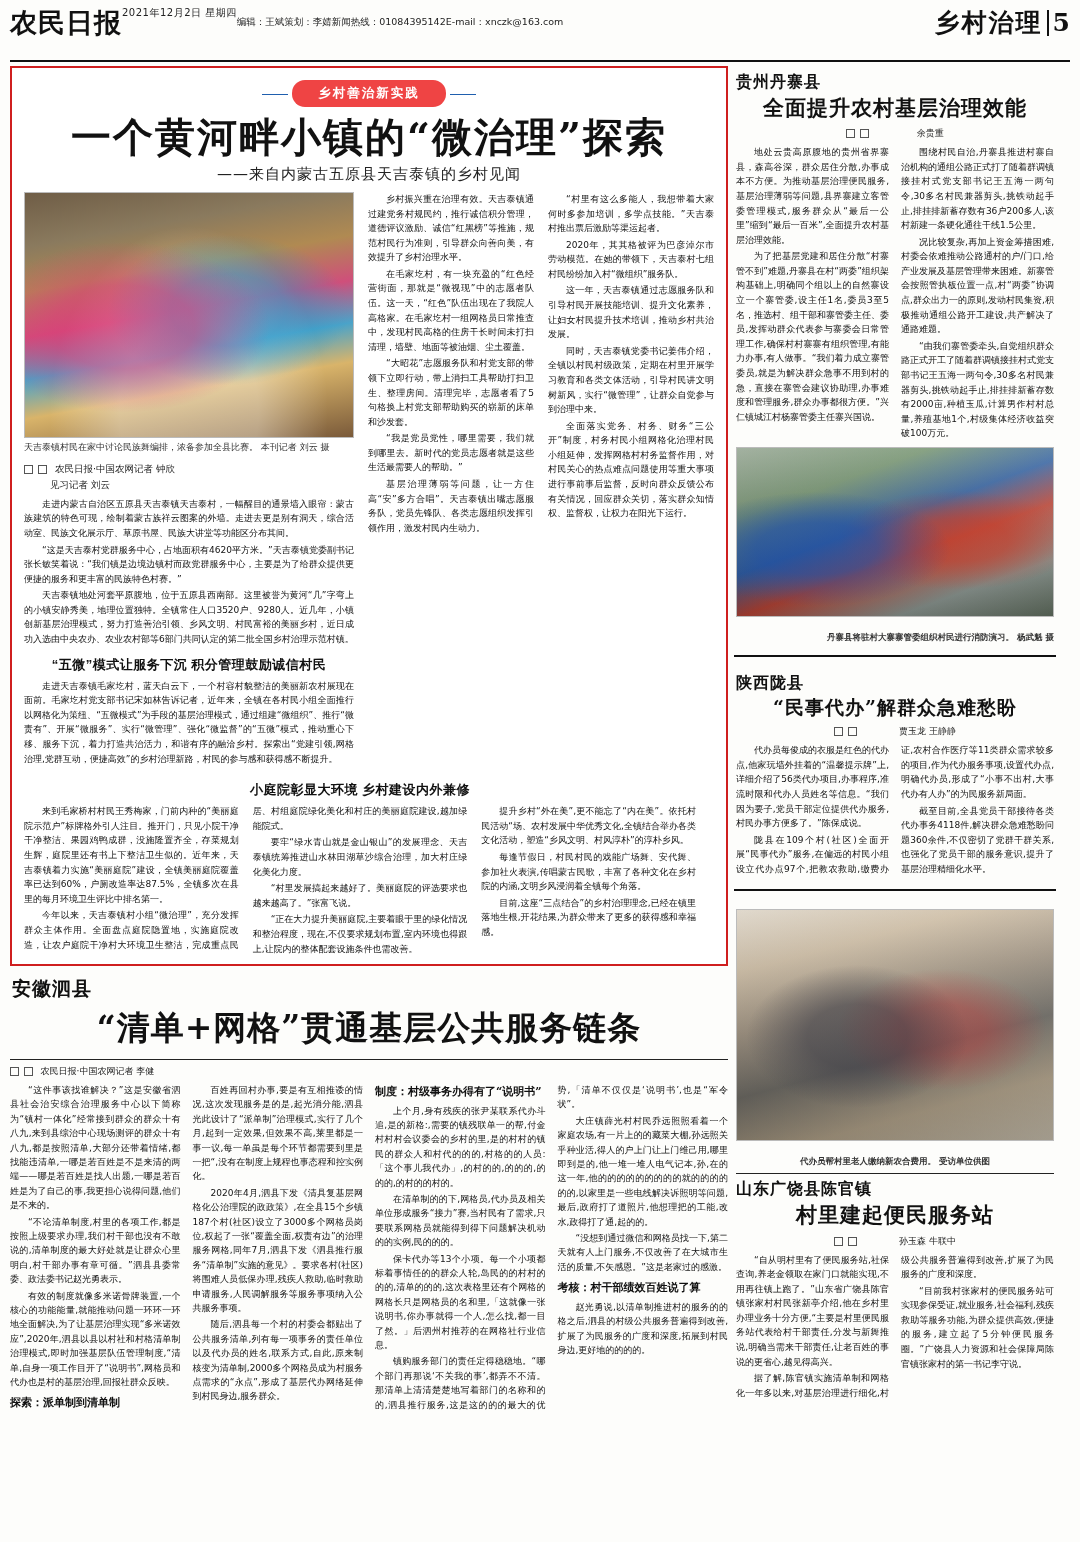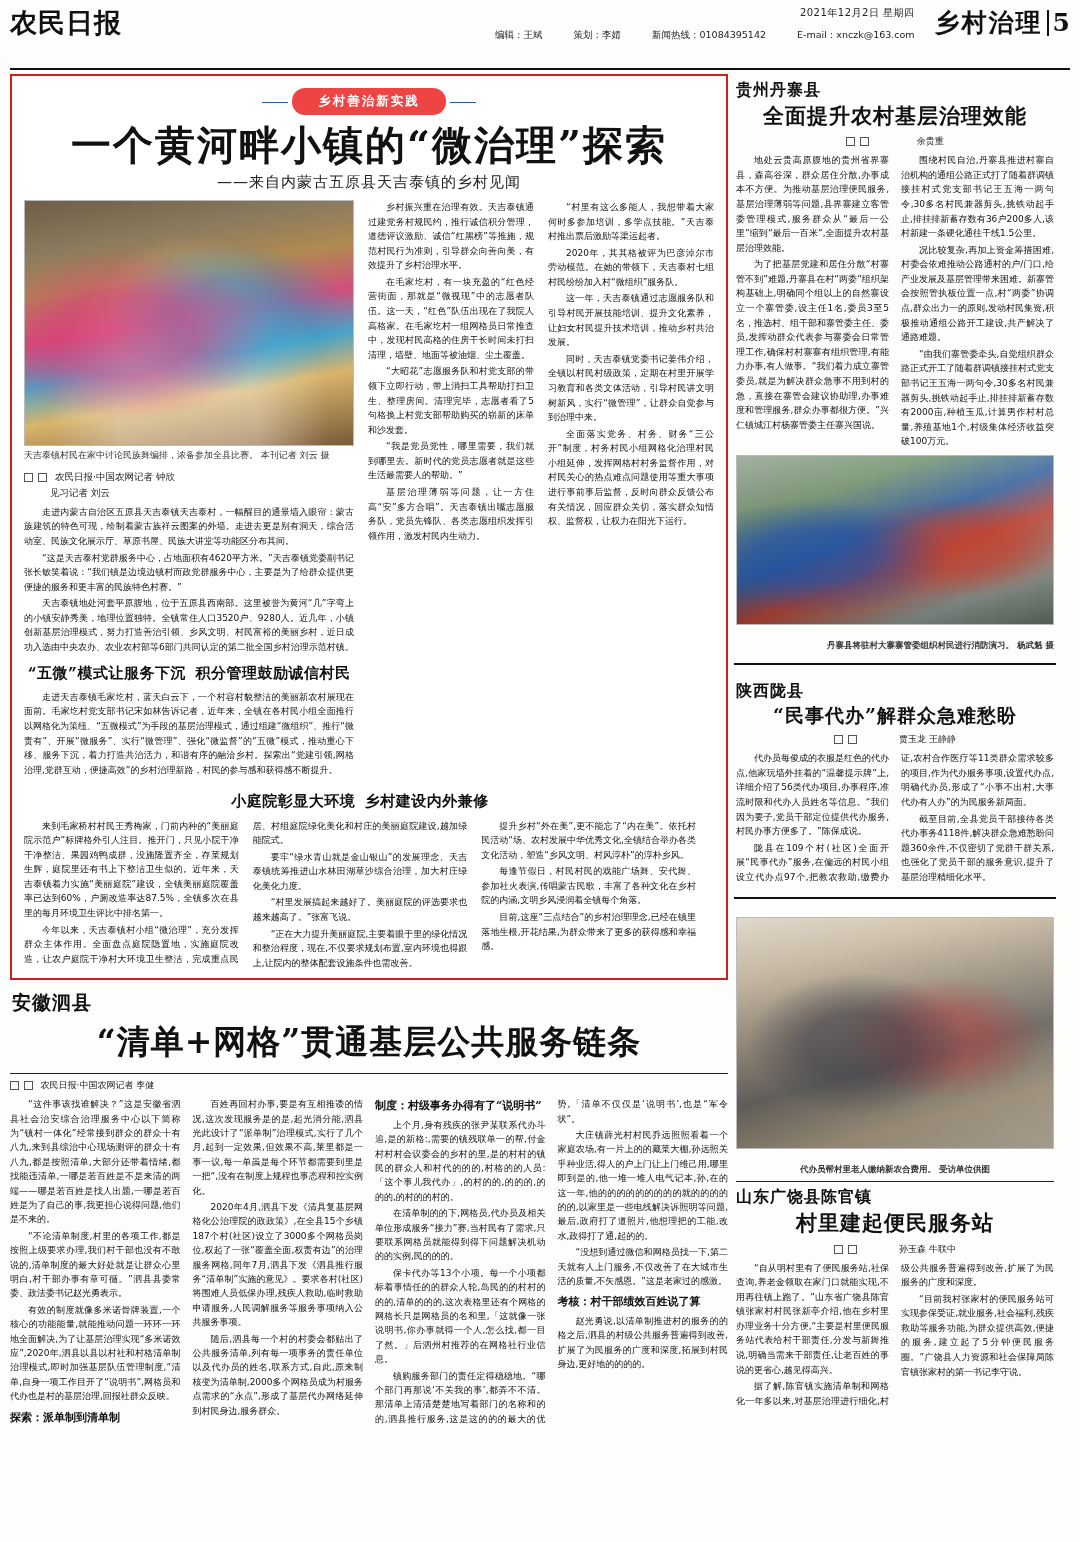--- a/index.html
+++ b/index.html
@@ -9,46 +9,46 @@
     background:#fdfdfb;
     font-family:"DejaVu Sans","Liberation Sans",sans-serif;
     color:#111;
     position:relative;
     overflow:hidden;
   }
   
   .masthead {
     display:flex; align-items:flex-start;
     padding:6px 10px 2px 10px;
-    height:68px;
+    height:60px;
   }
   .logo {
     font-family:"DejaVu Serif","Liberation Serif",serif;
     font-weight:bold;
     font-size:27px;
     letter-spacing:1px;
     line-height:1.1;
     color:#111;
     padding-top:2px;
     white-space:nowrap;
   }
   .mast-mid {
     flex:1;
     display:flex;
-    flex-direction:column;
+    flex-direction:row;
     align-items:flex-end;
     justify-content:flex-start;
     padding-right:12px;
   }
   .mast-date {
     font-size:10px; color:#222; margin-bottom:9px; letter-spacing:.5px;
   }
   .mast-credits {
     font-size:9.5px; color:#222;
-    display:flex; gap:31px;margin-left:23px;
+    display:flex; gap:0;
   }
   .mast-right {
     display:flex; align-items:center; gap:4px;
     border-left:0;
     padding-left:8px;
   }
   .mast-title {
     font-family:"DejaVu Serif","Liberation Serif",serif;
     font-weight:bold; font-size:25px; letter-spacing:2px;
   }
@@ -126,23 +126,23 @@
       radial-gradient(ellipse at 50% 90%, rgba(255,255,255,.35) 0 30%, rgba(0,0,0,0) 60%);
   }
   .photo-cap {
     font-size:9px; color:#333; line-height:1.5; margin-top:3px; text-align:justify;
   }
   .byline-row {
     font-size:9.5px; color:#222; margin:6px 0 4px 0; line-height:1.7;
   }
   .byline-box { display:inline-block; width:9px; height:9px; border:1px solid #555; margin-right:2px; vertical-align:middle;}
   .sub-hd {
-    font-family:Liberation Mono, monospace;
+    font-family:Liberation Sans, sans-serif;
     font-weight:bold;
-    font-size:15px;
+    font-size:13px;
     line-height:1.55;
     text-align:center;
     margin:8px 0 4px 0;
     letter-spacing:.5px;
   }
   .cols3 {
     column-count:3;
     column-gap:14px;
     column-rule:0;
     font-size:9px;

